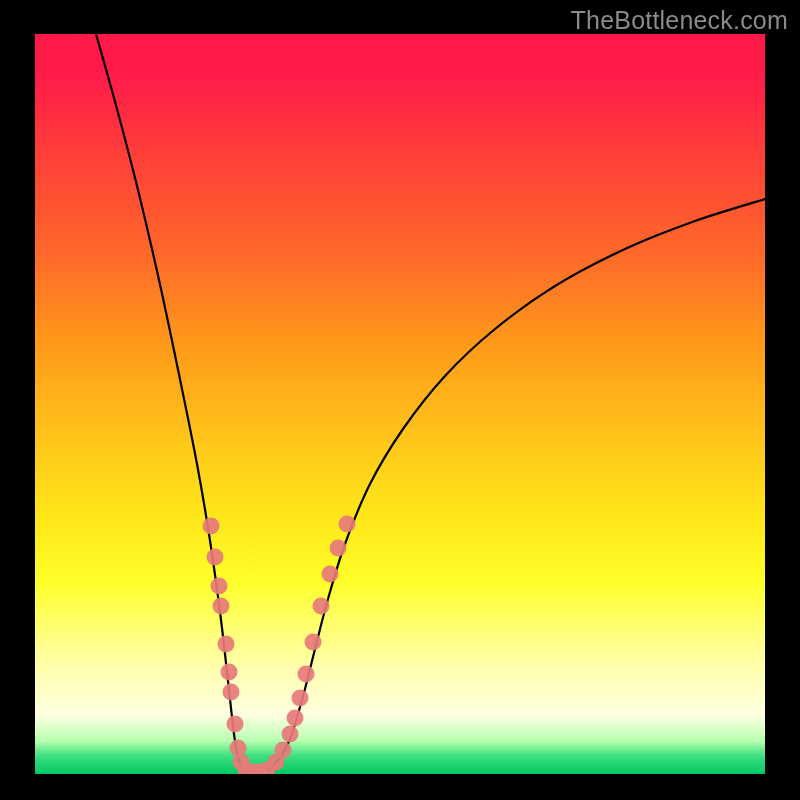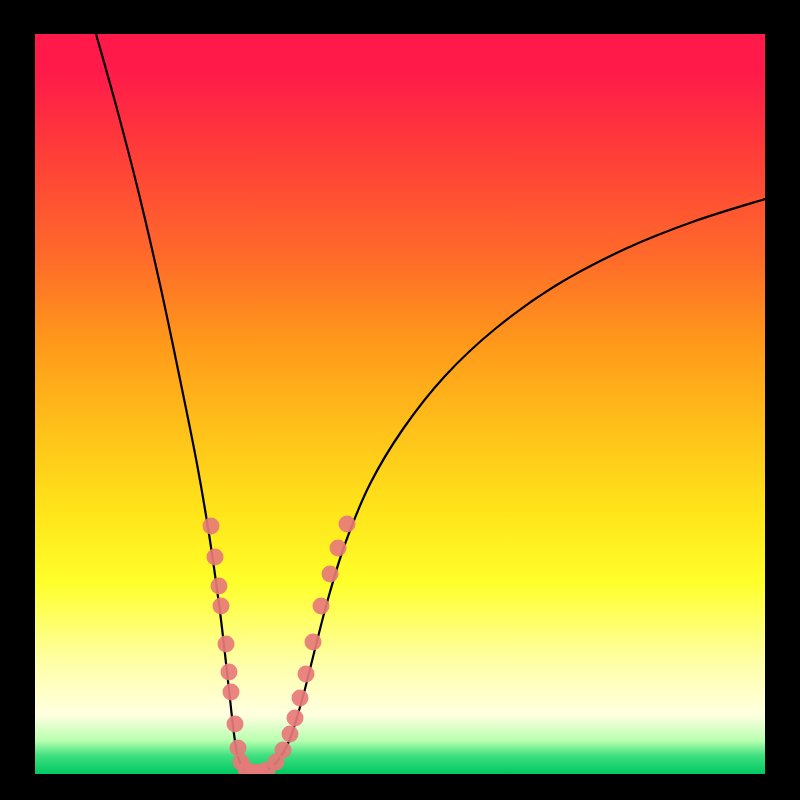--- a/index.html
+++ b/index.html
@@ -51,20 +51,21 @@
     position: absolute;
     inset: 0;
     width: 100%;
     height: 100%;
   }
 </style>
 </head>
 <body>
 
 <div class="frame">
+  <div class="watermark">TheBottleneck.com</div>
   <div class="plot-area">
     <div class="gradient"></div>
     <svg class="curve-svg" viewBox="0 0 730 740" preserveAspectRatio="none">
       <path id="curve-path" fill="none" stroke="#000" stroke-width="2.2" stroke-linecap="round" stroke-linejoin="round" d="M 61 0 C 64.50 12.50, 74.83 48.33, 82 75 C 89.17 101.67, 96.67 130.00, 104 160 C 111.33 190.00, 118.83 222.50, 126 255 C 133.17 287.50, 141.00 325.83, 147 355 C 153.00 384.17, 157.50 405.83, 162 430 C 166.50 454.17, 170.33 476.67, 174 500 C 177.67 523.33, 181.33 550.00, 184 570 C 186.67 590.00, 188.17 604.17, 190 620 C 191.83 635.83, 193.50 651.67, 195 665 C 196.50 678.33, 197.67 690.33, 199 700 C 200.33 709.67, 201.17 717.00, 203 723 C 204.83 729.00, 207.17 733.50, 210 736 C 212.83 738.50, 216.33 738.00, 220 738 C 223.67 738.00, 228.00 738.17, 232 736 C 236.00 733.83, 240.17 730.17, 244 725 C 247.83 719.83, 251.83 712.50, 255 705 C 258.17 697.50, 260.50 688.33, 263 680 C 265.50 671.67, 267.17 665.83, 270 655 C 272.83 644.17, 276.17 630.00, 280 615 C 283.83 600.00, 288.00 582.50, 293 565 C 298.00 547.50, 303.00 529.17, 310 510 C 317.00 490.83, 325.33 469.17, 335 450 C 344.67 430.83, 355.50 413.00, 368 395 C 380.50 377.00, 394.67 358.67, 410 342 C 425.33 325.33, 441.67 310.00, 460 295 C 478.33 280.00, 498.33 265.33, 520 252 C 541.67 238.67, 566.67 225.83, 590 215 C 613.33 204.17, 636.67 195.33, 660 187 C 683.33 178.67, 718.33 168.67, 730 165"></path>
       <g id="markers">
           <circle cx="176" cy="492" r="8.5" fill="#e77a7a" fill-opacity="0.92"></circle>
           <circle cx="180" cy="523" r="8.5" fill="#e77a7a" fill-opacity="0.92"></circle>
           <circle cx="184" cy="552" r="8.5" fill="#e77a7a" fill-opacity="0.92"></circle>
           <circle cx="186" cy="572" r="8.5" fill="#e77a7a" fill-opacity="0.92"></circle>
           <circle cx="191" cy="610" r="8.5" fill="#e77a7a" fill-opacity="0.92"></circle>

